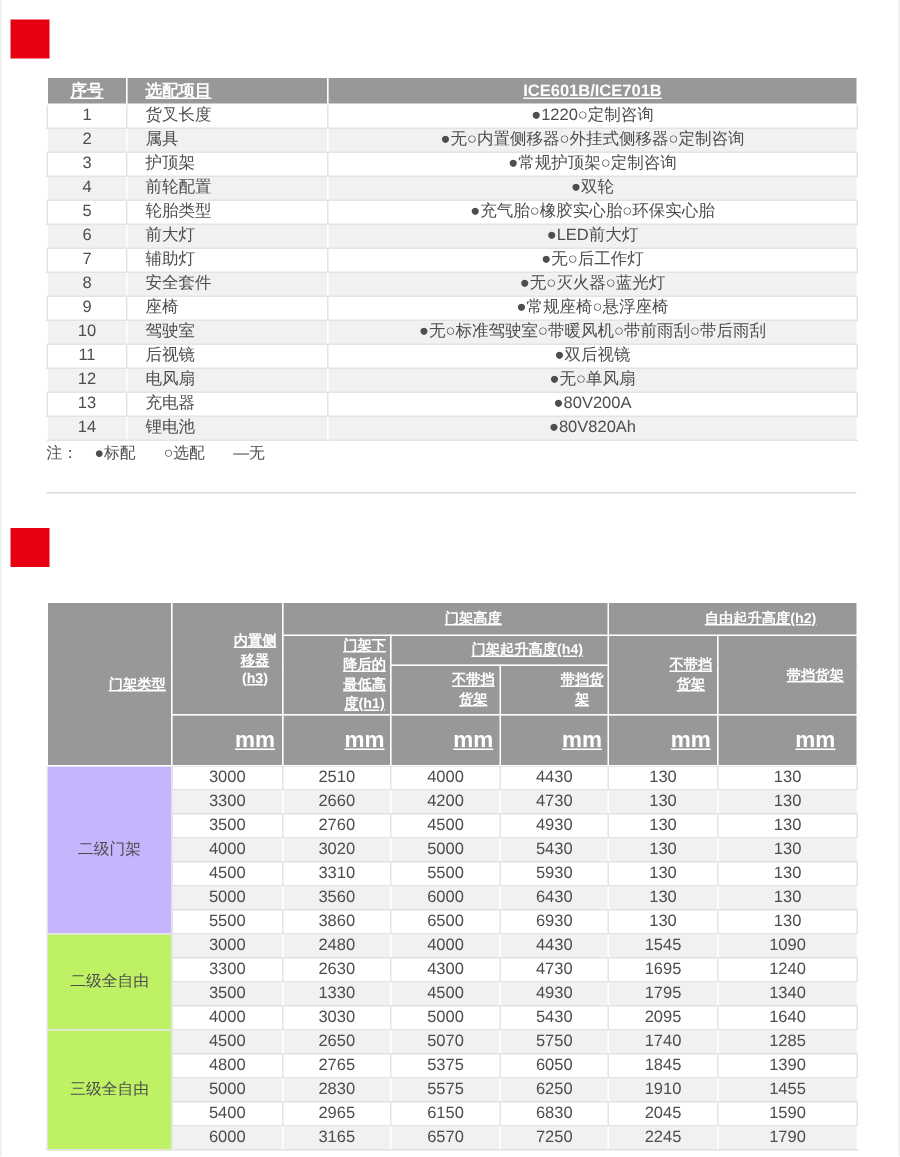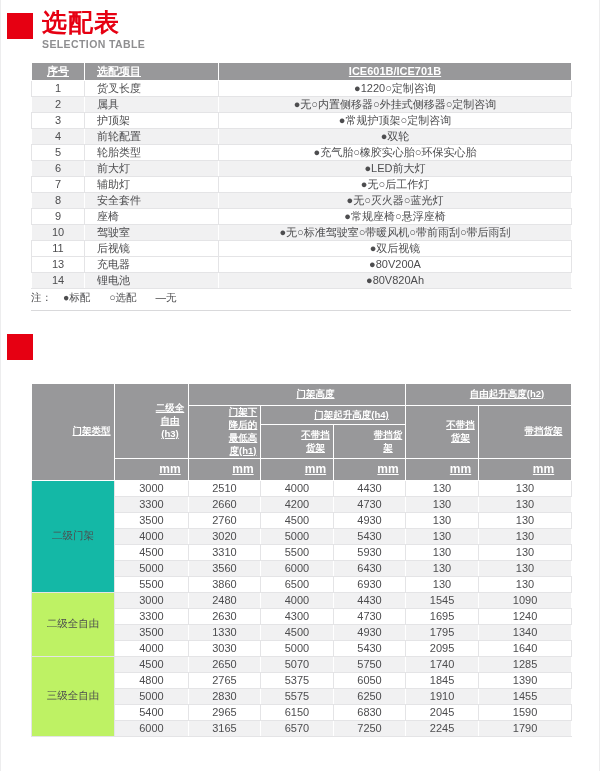--- a/index.html
+++ b/index.html
@@ -31,46 +31,42 @@
   td{border:1px solid var(--grid);padding:0 3px;text-align:center;font-size:11px;height:16px;line-height:1.1;}
   tr.alt td{background:var(--row-alt);border-left-color:#fff;border-right-color:#fff;}
 
   
   .sel-table{margin-top:12px;}
   .sel-table th{font-size:11px;height:18px;}
   .sel-table th.c2{text-align:left;padding-left:12px;}
   .sel-table td.c1{width:53px;}
   .sel-table td.c2,.sel-table th.c2{width:134px;}
   .sel-table td.c2{text-align:left;padding-left:12px;}
-  .note{width:540px;margin-left:30px;height:22px;line-height:17px;font-size:10.5px;
+  .note{width:540px;margin-left:30px;height:35px;line-height:17px;font-size:10.5px;
         border-bottom:1px solid #d9d9db;color:var(--text);}
   .note .note-label{margin-right:8px;}
   .note .note-item{margin-right:16px;}
 
   
   .mast-table{margin-top:23px;}
   .mast-table th{font-size:9.5px;vertical-align:middle;padding-left:39px;}
   .mast-table tr.h-r1 th{height:22px;}
   .mast-table tr.h-r2 th{height:16px;}
   .mast-table tr.h-r3 th{height:16px;}
-  .mast-table tr.unit-row th{height:22px;font-size:12px;}
-  .mast-table td.group-cell{background:#14b8a6;font-size:10.5px;border:1px solid var(--grid);}
+  .mast-table tr.unit-row th{height:34px;font-size:15px;}
+  .mast-table td.group-cell{background:#c4b5fd;font-size:10.5px;border:1px solid var(--grid);}
   .mast-table tr.alt td.group-cell{background:#bef264;border-color:var(--grid);}
 </style>
 </head>
 <body>
 
 <div class="page">
 
   <div class="section-header first">
     <span class="red-square"></span>
-    <div class="titles">
-      <h1 class="sec-title">选配表</h1>
-      <div class="sec-subtitle">SELECTION TABLE</div>
-    </div>
   </div>
 
   <table class="sel-table">
     <colgroup>
         <col style="width:53px">
         <col style="width:134px">
         <col style="width:353px">
       </colgroup>
     <thead>
       <tr>
@@ -127,20 +123,25 @@
         </tr>
         <tr class="alt">
           <td class="c1">10</td>
           <td class="c2">驾驶室</td>
           <td class="c3">●无○标准驾驶室○带暖风机○带前雨刮○带后雨刮</td>
         </tr>
         <tr>
           <td class="c1">11</td>
           <td class="c2">后视镜</td>
           <td class="c3">●双后视镜</td>
+        </tr>
+        <tr class="alt">
+          <td class="c1">12</td>
+          <td class="c2">电风扇</td>
+          <td class="c3">●无○单风扇</td>
         </tr>
         <tr>
           <td class="c1">13</td>
           <td class="c2">充电器</td>
           <td class="c3">●80V200A</td>
         </tr>
         <tr class="alt">
           <td class="c1">14</td>
           <td class="c2">锂电池</td>
           <td class="c3">●80V820Ah</td>
@@ -165,21 +166,21 @@
         <col style="width:74px">
         <col style="width:72px">
       <col style="width:73px">
         <col style="width:72px">
         <col style="width:73px">
         <col style="width:93px">
     </colgroup>
     <thead>
       <tr class="h-r1">
         <th rowspan="4">门架类型</th>
-        <th rowspan="3">二级全自由(h3)</th>
+        <th rowspan="3">内置侧移器(h3)</th>
         <th colspan="3">门架高度</th>
         <th colspan="2">自由起升高度(h2)</th>
       </tr>
       <tr class="h-r2">
         <th rowspan="2">门架下降后的最低高度(h1)</th>
         <th colspan="2">门架起升高度(h4)</th>
         <th rowspan="2">不带挡货架</th>
         <th rowspan="2">带挡货架</th>
       </tr>
       <tr class="h-r3">

